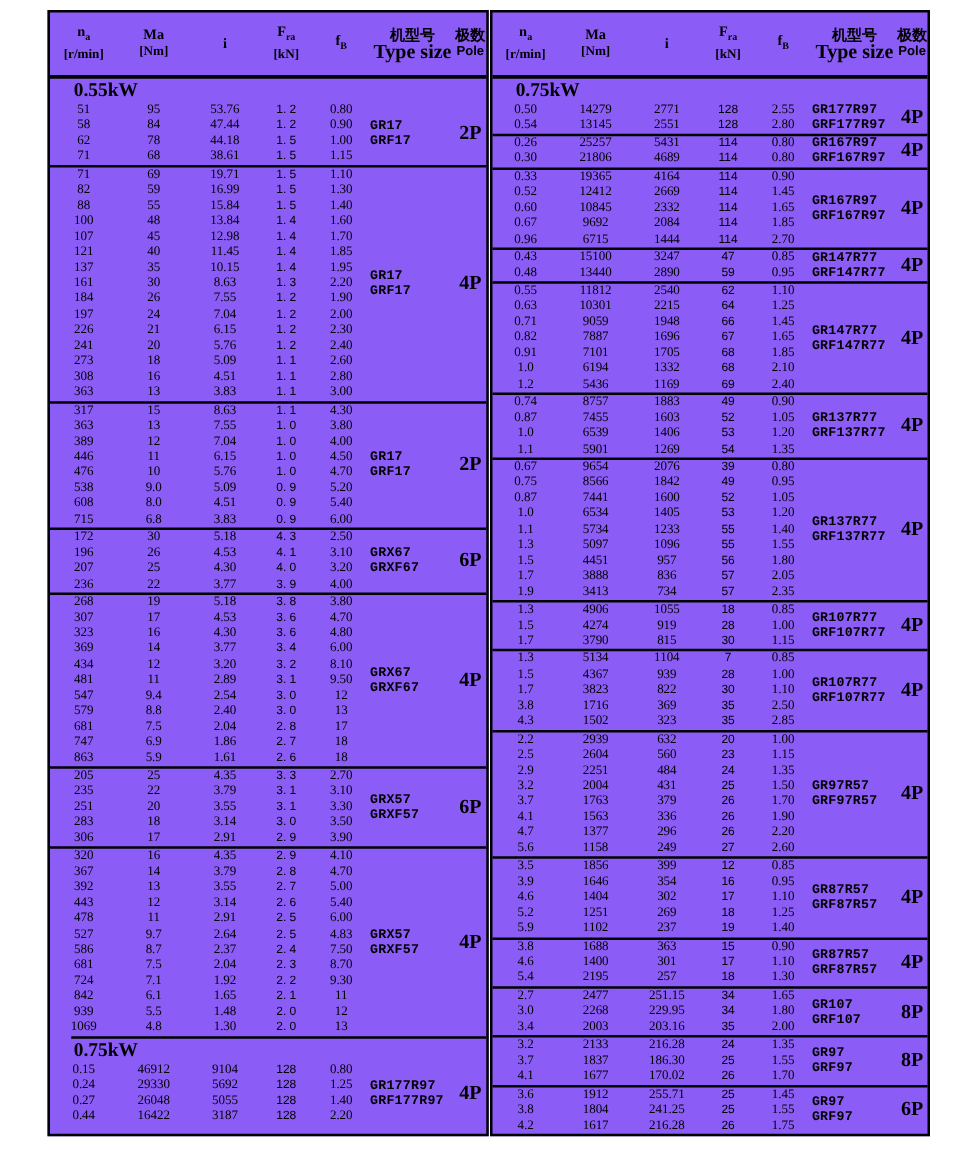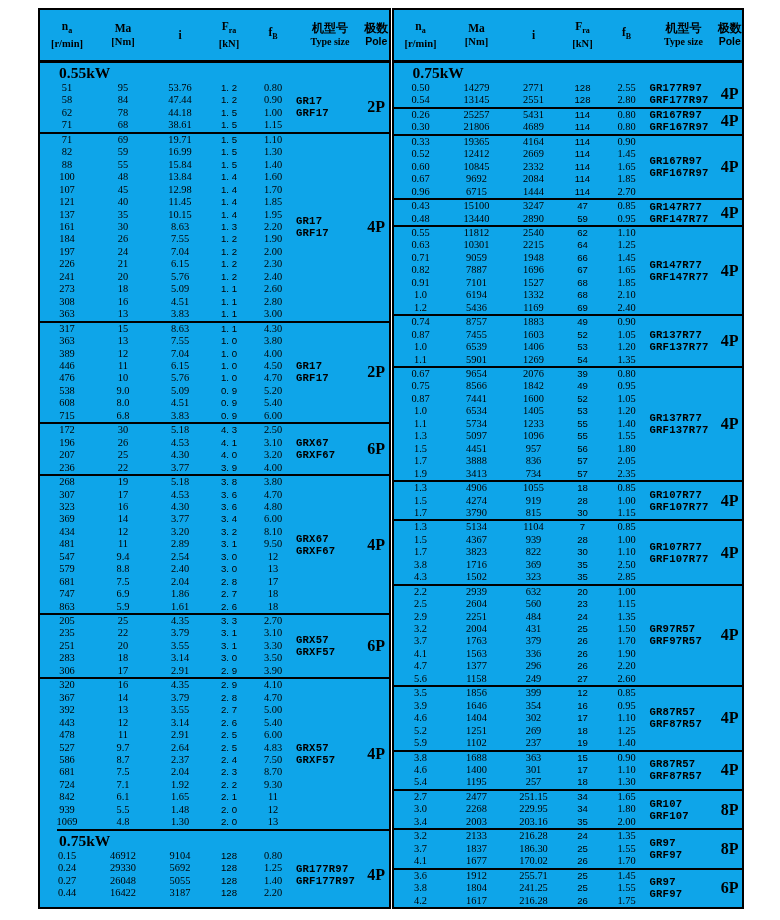--- a/index.html
+++ b/index.html
@@ -1,26 +1,26 @@
 <!DOCTYPE html>
 <html><head>
 <meta charset="utf-8">
 <style>
   html,body{margin:0;padding:0;background:#fff;width:780px;height:920px;overflow:hidden;}
   body{font-family:"Liberation Serif",serif;color:#000;}
   .wrap{display:flex;padding:8px 36px 6px 38px;}
-  .half{border:2.5px solid #000;width:352px;background:#0ea5e9;}
+  .half{border:2.5px solid #000;width:352px;background:#8b5cf6;}
   .half + .half{margin-left:1px;}
   
   .hdr{display:grid;grid-template-columns:54px 58px 56px 42px 46px 68px 1fr;height:50px;border-bottom:3px solid #000;}
   .hcell{display:flex;flex-direction:column;justify-content:center;text-align:center;font-weight:bold;font-size:11.5px;line-height:13px;}
   .hl1 sub{font-size:8px;}
   .hl2{font-size:10.5px;}
   .hcn{font-size:12px;font-family:"DejaVu Sans",sans-serif;}
-  .hen{font-size:10px;}
+  .hen{font-size:16px;}
   .mono{font-family:Liberation Sans, sans-serif;font-size:10.5px;}
   
   .kw{font-weight:bold;font-size:15.5px;line-height:19px;padding-left:2px;border-top:2px solid #000;margin-left:17px;}
   .hdr + .kw{border-top:0;}
   
   .block{display:grid;grid-template-columns:256px 68px 1fr;border-top:2px solid #000;}
   .kw + .block{border-top:0;}
   .row{display:grid;grid-template-columns:54px 58px 56px 42px 46px;}
   .c{text-align:center;font-size:10.4px;line-height:12.45px;white-space:pre;}
   .c3{font-family:"Liberation Sans",sans-serif;font-size:9.6px;}
@@ -746,21 +746,21 @@
           <div class="row">
             <div class="c c0">0.82</div>
             <div class="c c1">7887</div>
             <div class="c c2">1696</div>
             <div class="c c3">67</div>
             <div class="c c4">1.65</div>
           </div>
           <div class="row">
             <div class="c c0">0.91</div>
             <div class="c c1">7101</div>
-            <div class="c c2">1527</div>
+            <div class="c c2">1705</div>
             <div class="c c3">68</div>
             <div class="c c4">1.85</div>
           </div>
           <div class="row">
             <div class="c c0">1.0</div>
             <div class="c c1">6194</div>
             <div class="c c2">1332</div>
             <div class="c c3">68</div>
             <div class="c c4">2.10</div>
           </div>
@@ -1081,21 +1081,21 @@
           </div>
           <div class="row">
             <div class="c c0">4.6</div>
             <div class="c c1">1400</div>
             <div class="c c2">301</div>
             <div class="c c3">17</div>
             <div class="c c4">1.10</div>
           </div>
           <div class="row">
             <div class="c c0">5.4</div>
-            <div class="c c1">1195</div>
+            <div class="c c1">2195</div>
             <div class="c c2">257</div>
             <div class="c c3">18</div>
             <div class="c c4">1.30</div>
           </div>
         </div>
         <div class="type">
           <div class="tl">GR87R57</div>
           <div class="tl">GRF87R57</div>
         </div>
         <div class="pole">4P</div>

